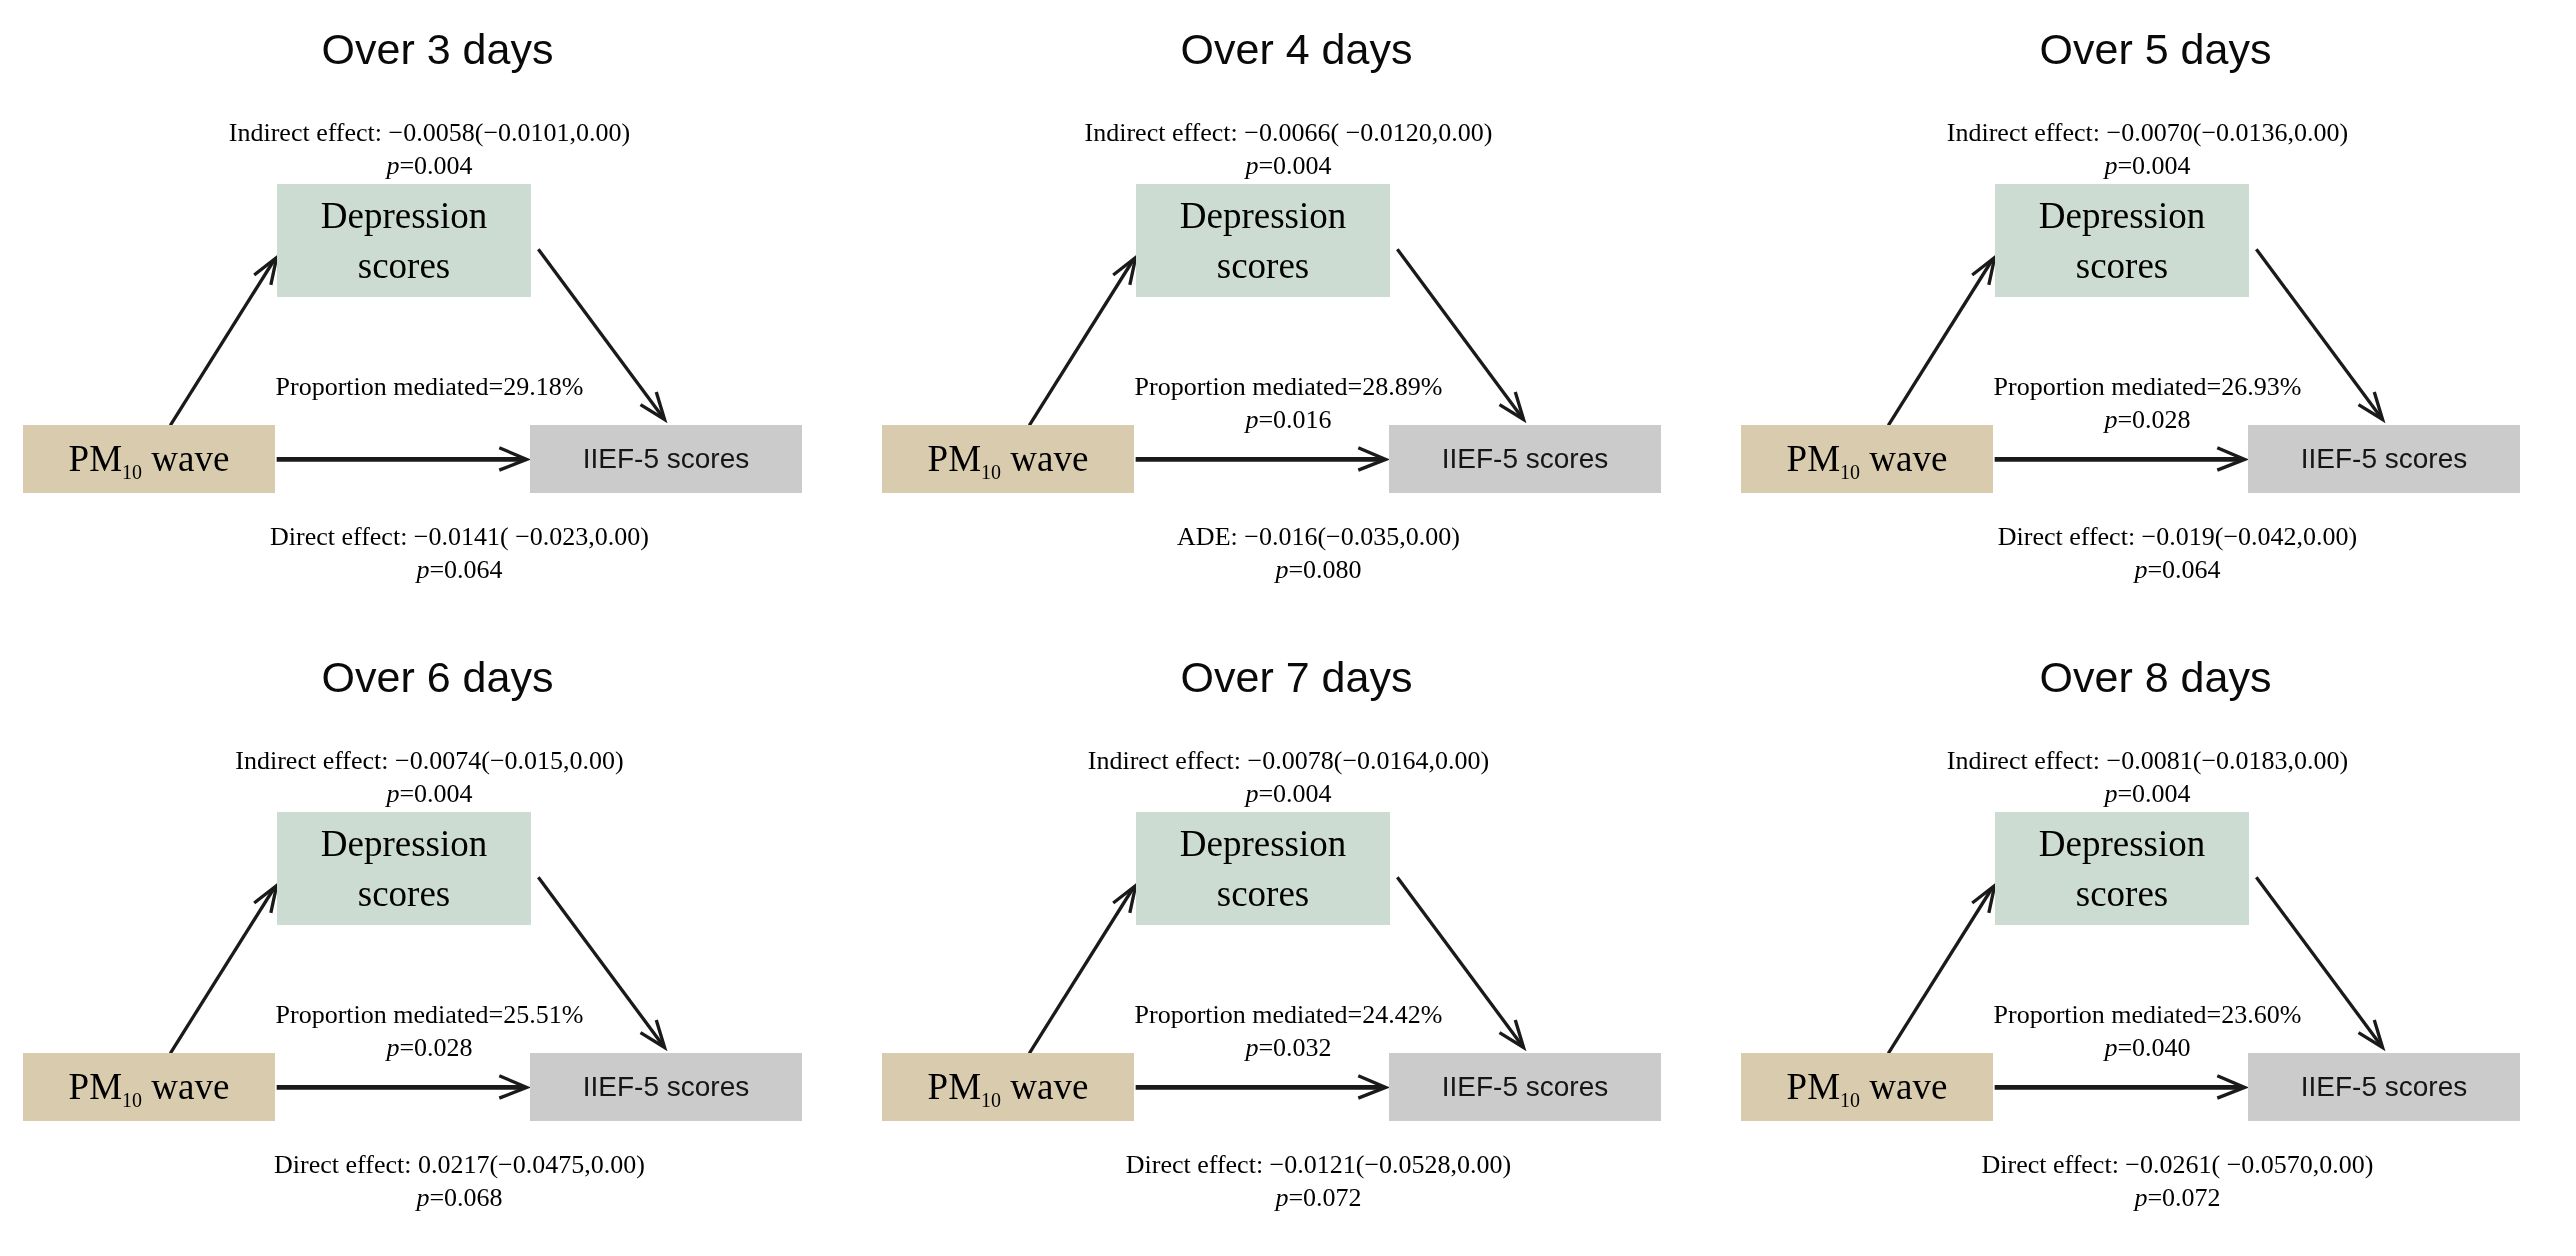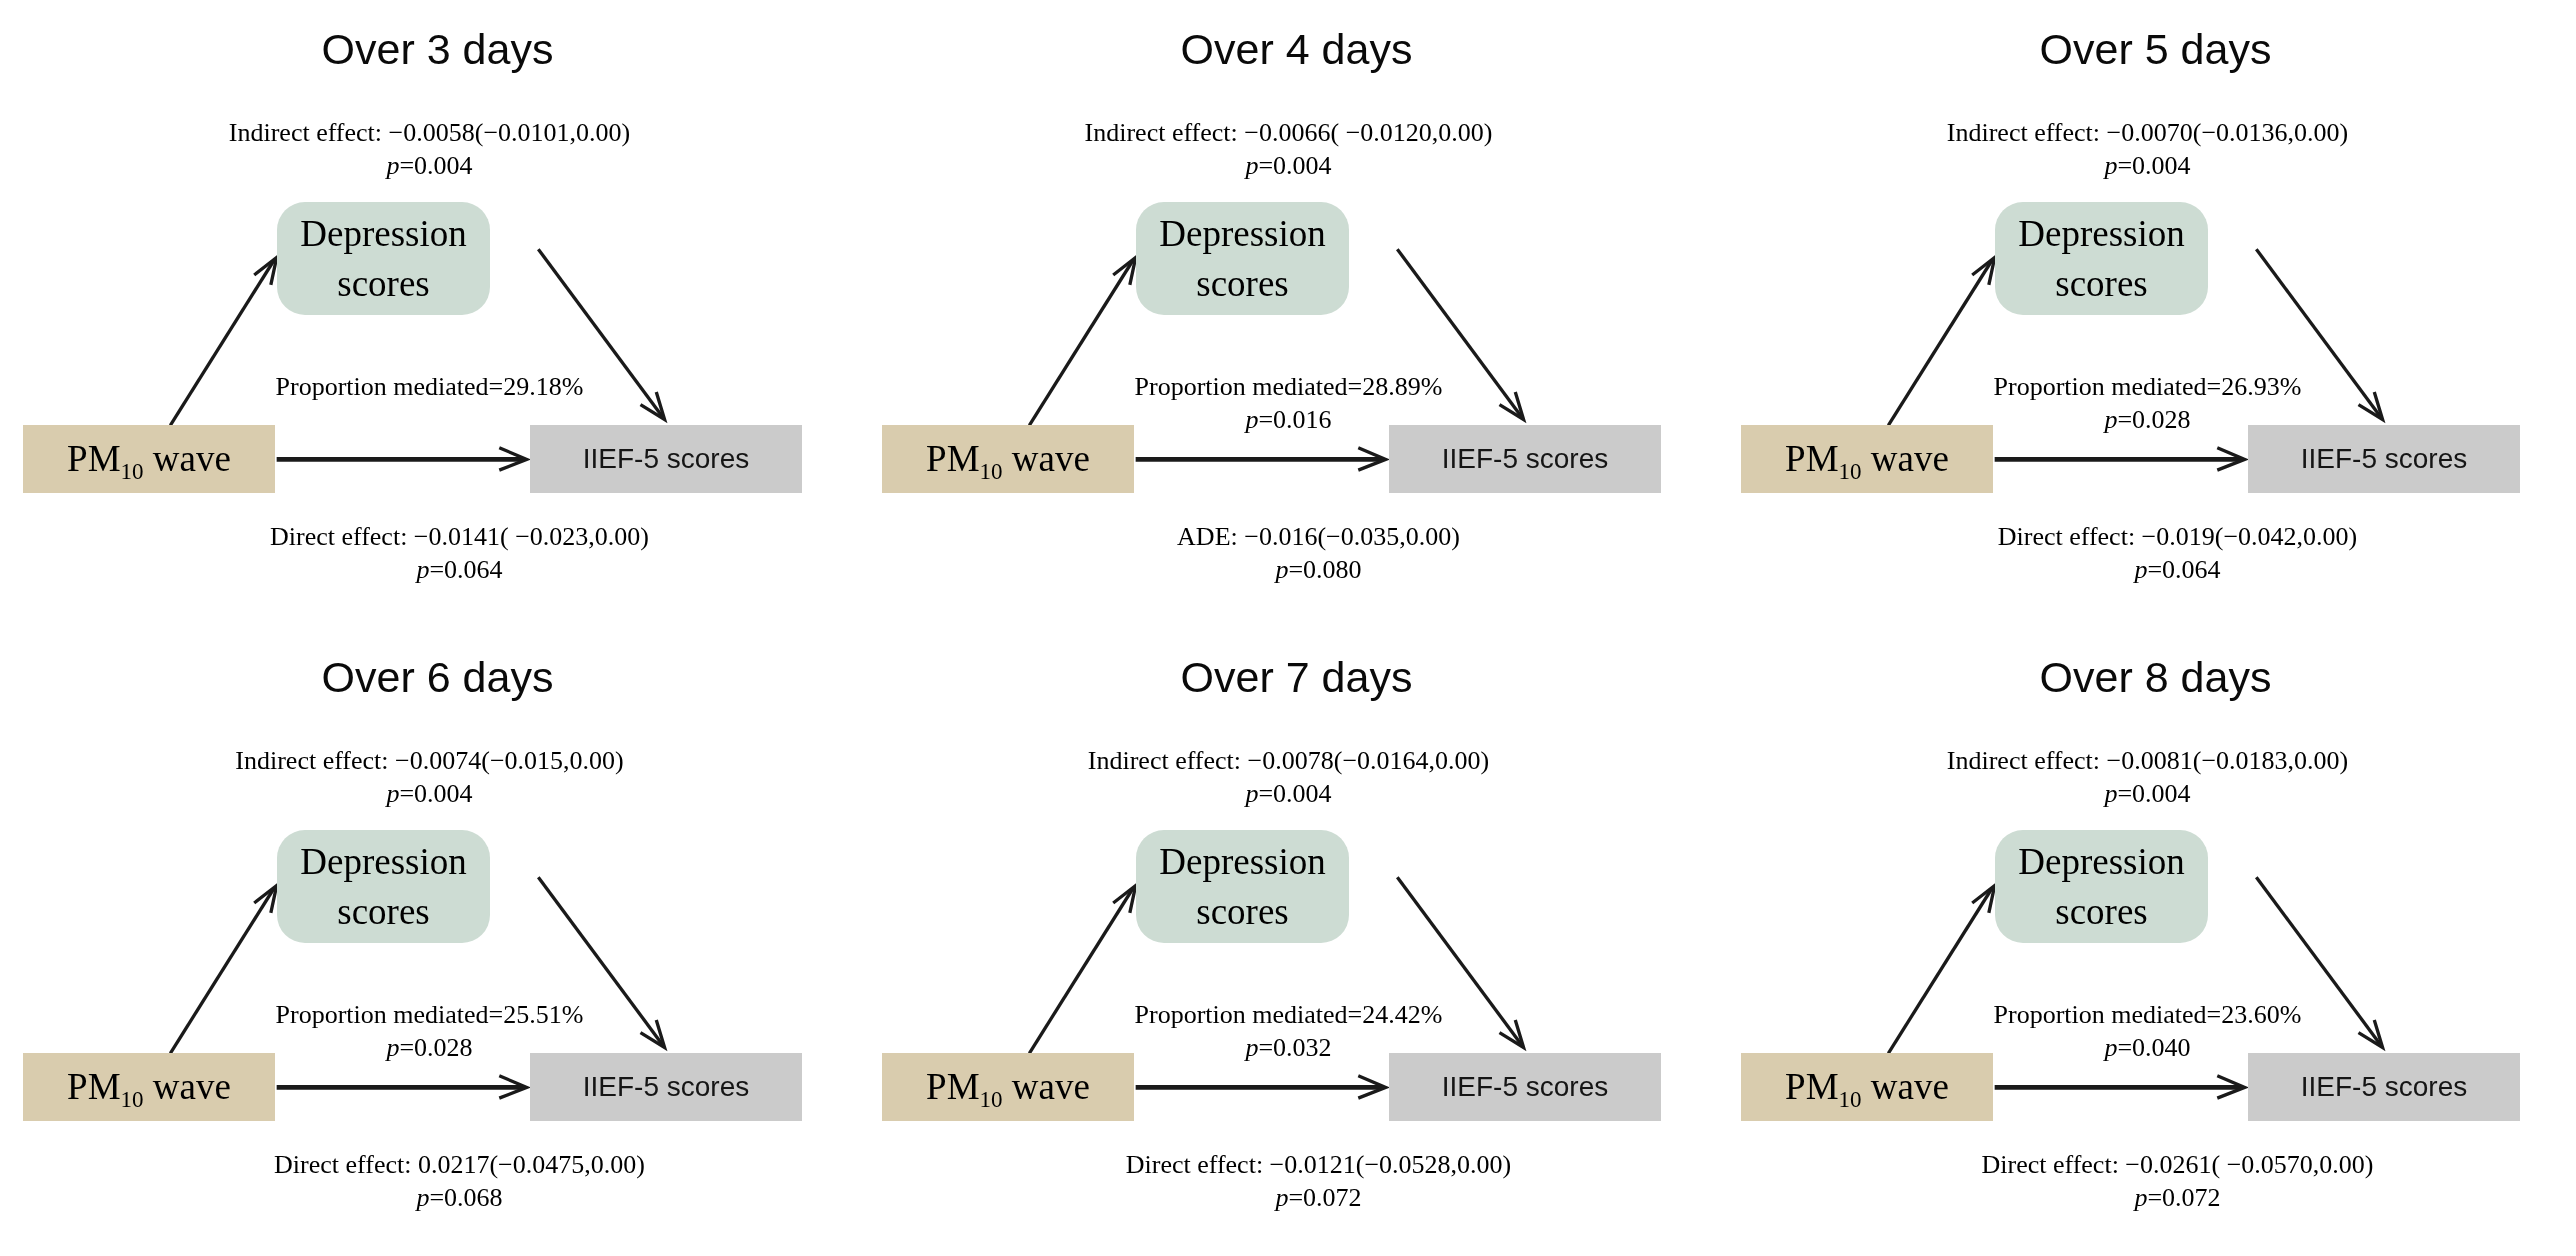--- a/index.html
+++ b/index.html
@@ -34,30 +34,30 @@
   .indirect   { top: 116px; }
   .proportion { top: 370px; }
   .direct     { top: 520px; padding-left: 30px; }
 
   .box {
     position: absolute; box-sizing: border-box;
     text-align: center;
     font-family: "Liberation Serif", serif;
   }
   .mediator {
-    left: 277px; top: 202px; width: 213px; height: 113px;
+    left: 277px; top: 184px; width: 254px; height: 113px;
     background: var(--mediator-fill);
-    font-size: 37px; line-height: 50px; padding-top: 6.6px; border-radius: 28px;
+    font-size: 37px; line-height: 50px; padding-top: 6.6px;
   }
   .exposure {
     left: 23px; top: 425px; width: 252px; height: 68px;
     background: var(--exposure-fill);
     font-size: 37px; line-height: 68px; white-space: nowrap;
   }
-  .exposure sub { font-size: 23px; line-height: 0; text-align: right; }
+  .exposure sub { font-size: 20px; line-height: 0; text-align: right; }
   .outcome {
     left: 530px; top: 425px; width: 272px; height: 68px;
     background: var(--outcome-fill);
     font-family: "Liberation Sans", sans-serif;
     font-size: 28px; line-height: 68px; white-space: nowrap;
     color: #151515;
   }
 
   .arrows {
     position: absolute; left: 0; top: 0;

